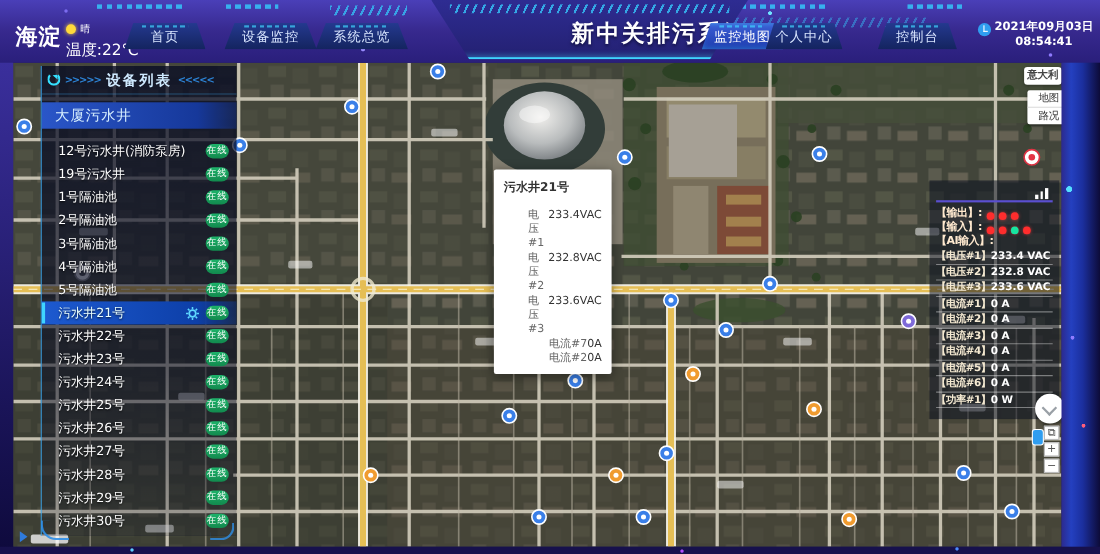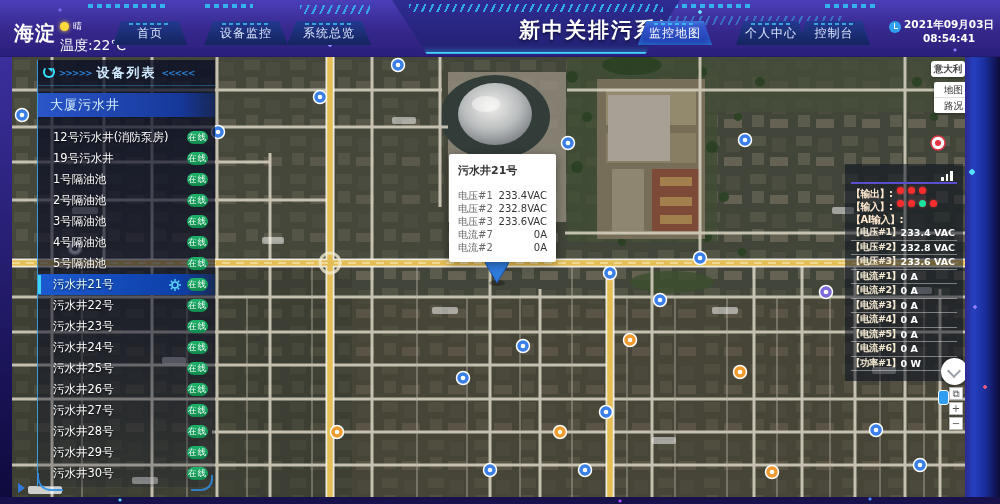--- a/index.html
+++ b/index.html
@@ -94,30 +94,30 @@
     padding:0 1px; border-radius:8px; letter-spacing:1px; }
   .drow.selected { background:linear-gradient(90deg,#1d5ad0 0%,#0d3fa8 80%,rgba(13,63,168,.35) 100%); }
   .drow.selected::before { content:""; position:absolute; left:0; top:1px; bottom:1px; width:3px; background:#3fd4ff; }
   .drow.selected .lbl { color:#eaffff; }
   .gear { width:12px; height:12px; margin-right:6px; }
 
   
   .popup { position:absolute; left:449px; top:154px; width:107px; background:#fff; border-radius:2px;
     box-shadow:0 2px 10px rgba(0,0,0,.4); padding:9px 9px 8px; }
   .popup .ptitle { color:#333; font-size:11px; font-weight:bold; margin-bottom:11px; }
-  .prow { display:flex; justify-content:space-between; font-size:10px; line-height:13px; }
+  .prow { display:flex; justify-content:flex-end; font-size:10px; line-height:13px;margin-left:22px; }
   .prow .pl { color:#666; } .prow .pv { color:#333; }
 
   
   .tele { position:absolute; left:845px; top:164px; width:118px; background:rgba(8,14,30,.52);
     padding:4px 6px 10px; color:#fff; }
   .tele-head { height:16px; position:relative; border-bottom:2px solid #5a4fd0; margin-bottom:3px; }
   .chart-icon { position:absolute; right:2px; top:2px; width:14px; height:11px; display:flex; align-items:flex-end; gap:2px; cursor:pointer; }
   .chart-icon i { display:block; width:2.5px; background:#fff; }
-  .trow-dots { display:flex; align-items:flex-start; height:13px; font-size:10px; color:#ffe9cf; font-weight:bold; letter-spacing:-.5px; }
+  .trow-dots { display:flex; align-items:flex-end; height:13px; font-size:10px; color:#ffe9cf; font-weight:bold; letter-spacing:-.5px; }
   .dot { width:7px; height:7px; border-radius:50%; margin-left:4px; box-shadow:0 0 3px rgba(255,60,60,.7); }
   .vrow { display:flex; align-items:center; height:14.5px;
     border-bottom:1px solid rgba(255,255,255,.4); font-size:9.5px; }
   .vrow .vl { color:#f5ead2; font-weight:bold; letter-spacing:-.5px; }
   .vrow .vv { color:#fff; font-weight:bold; }
   .collapse-btn { position:absolute; left:941px; top:358px; width:27px; height:27px; border-radius:50%;
     background:#fff; box-shadow:0 1px 4px rgba(0,0,0,.4); cursor:pointer; }
   .collapse-btn::after { content:""; position:absolute; left:8px; top:8px; width:8px; height:8px;
     border-right:2px solid #9aa0a6; border-bottom:2px solid #9aa0a6; transform:rotate(45deg); }
 
@@ -489,21 +489,21 @@
       <div><span class="sun"></span><span class="wcond">晴</span></div>
       <div class="wtemp">温度:22℃</div>
     </div>
     <div class="navbtn" style="left:113px;width:74px">首页</div>
     <div class="navbtn" style="left:204px;width:84px">设备监控</div>
     <div class="navbtn" style="left:287px;width:84px">系统总览</div>
     <div class="title-band">
       <div class="app-title">新中关排污系统</div>
     </div>
     <div class="navbtn active" style="left:638px;width:74px">监控地图</div>
-    <div class="navbtn" style="left:736px;width:70px">个人中心</div>
+    <div class="navbtn" style="left:696px;width:70px">个人中心</div>
     <div class="navbtn" style="left:798px;width:72px">控制台</div>
     <div class="clockbox">
       <span class="clock-icon"></span>
       <div>2021年09月03日</div>
       <div>08:54:41</div>
     </div>
   </div>
 
   <div class="frame-left"></div>
   <div class="frame-right"></div>

